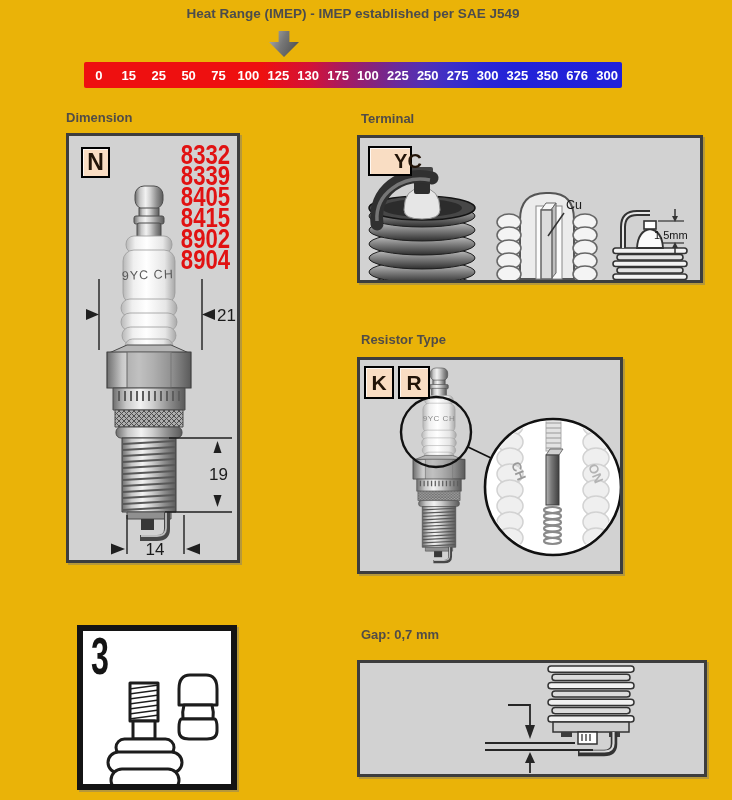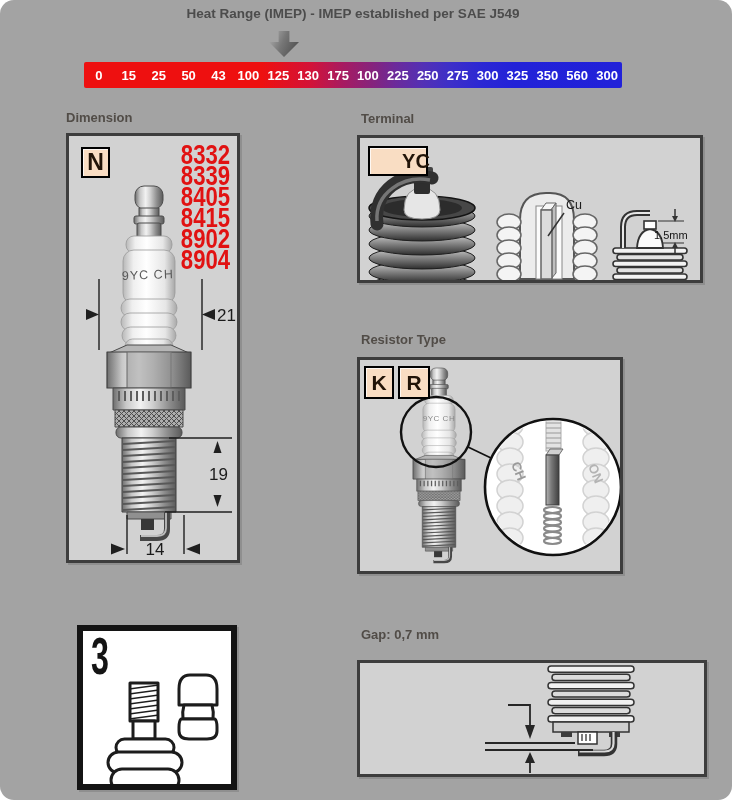--- a/index.html
+++ b/index.html
@@ -1,17 +1,17 @@
 <!DOCTYPE html>
 <html><head>
 <meta charset="utf-8">
 <style>
   html,body{margin:0;padding:0;background:#fff;}
-  .stage{position:relative;width:732px;height:800px;background:#a3a3a3;overflow:hidden;
-         font-family:"Liberation Sans",sans-serif;border-radius:14px;}
+  .stage{position:relative;width:732px;height:800px;background:#eab308;overflow:hidden;
+         font-family:"Liberation Sans",sans-serif;}
   .main-title{position:absolute;left:84px;top:6px;width:538px;text-align:center;
               font-size:13.5px;font-weight:bold;color:#4c4c4c;}
   .pointer{position:absolute;left:269px;top:31px;width:30px;height:26px;
            background:linear-gradient(115deg,#b3b3b3,#767676 45%,#474747);
            clip-path:polygon(32% 0,68% 0,68% 42%,100% 42%,50% 100%,0 42%,32% 42%);}
   .scalebar{position:absolute;left:84px;top:62px;width:538px;height:26px;display:flex;
             align-items:center;border-radius:2px;
             background:linear-gradient(90deg,#ee1010 0%,#ee1010 33%,#d31337 42%,#a81a60 48%,
             #83247f 54%,#6b2a9b 58%,#5330b5 63%,#3d2fc8 68%,#2b27d4 74%,#2222d8 80%,#2121d9 100%);}
   .scale-label{flex:1;text-align:center;color:#fff;font-size:13px;font-weight:bold;}
@@ -121,33 +121,33 @@
     </defs>
   </svg>
 
   <div class="main-title">Heat Range (IMEP) - IMEP established per SAE J549</div>
   <div class="pointer"></div>
   <div class="scalebar">
     <span class="scale-label">0</span>
     <span class="scale-label">15</span>
     <span class="scale-label">25</span>
     <span class="scale-label">50</span>
-    <span class="scale-label">43</span>
+    <span class="scale-label">75</span>
     <span class="scale-label">100</span>
     <span class="scale-label">125</span>
     <span class="scale-label">130</span>
     <span class="scale-label">175</span>
     <span class="scale-label">100</span>
     <span class="scale-label">225</span>
     <span class="scale-label">250</span>
     <span class="scale-label">275</span>
     <span class="scale-label">300</span>
     <span class="scale-label">325</span>
     <span class="scale-label">350</span>
-    <span class="scale-label">560</span>
+    <span class="scale-label">676</span>
     <span class="scale-label">300</span>
   </div>
 
   <div class="hdr" style="left:66px;top:110px;width:174px;">Dimension</div>
   <div class="panel" style="left:66px;top:133px;width:174px;height:430px;">
     <svg width="168" height="424" viewBox="0 0 168 424">
       <use href="#plugshape"></use>
       <text x="79" y="143" text-anchor="middle" font-size="12.5" fill="#5a5a5a" letter-spacing="1" transform="rotate(-2 79 143)">9YC CH</text>
       <g stroke="#1f1f1f" stroke-width="1.4" fill="none">
         <line x1="30" y1="143" x2="30" y2="214"></line>
@@ -232,21 +232,21 @@
         <path d="M263,110 V89 Q263,75 277,75 H290" fill="none" stroke="#e8e8e8" stroke-width="2"></path>
         <line x1="298" y1="83" x2="324" y2="83" stroke="#333" stroke-width="1.2"></line>
         <line x1="303" y1="105" x2="324" y2="105" stroke="#333" stroke-width="1.2"></line>
         <line x1="315" y1="71" x2="315" y2="79" stroke="#333" stroke-width="1.5"></line>
         <polygon points="312,78 318,78 315,84" fill="#333"></polygon>
         <line x1="315" y1="117" x2="315" y2="110" stroke="#333" stroke-width="1.5"></line>
         <polygon points="312,110 318,110 315,104" fill="#333"></polygon>
         <text x="294" y="101" font-size="11" fill="#141414">1.5mm</text>
       </g>
     </svg>
-    <div class="badge" style="left:8px;top:8px;width:60px;height:30px;font-size:20px;padding-left:36px;">YC</div>
+    <div class="badge" style="left:8px;top:8px;width:44px;height:30px;font-size:20px;padding-left:36px;">YC</div>
   </div>
 
   <div class="hdr" style="left:361px;top:332px;">Resistor Type</div>
   <div class="panel" style="left:357px;top:357px;width:266px;height:217px;">
     <svg width="260" height="211" viewBox="0 0 260 211">
       <defs>
           <clipPath id="magclip">
             <circle cx="193" cy="127" r="66"></circle>
           </clipPath>
         </defs>

